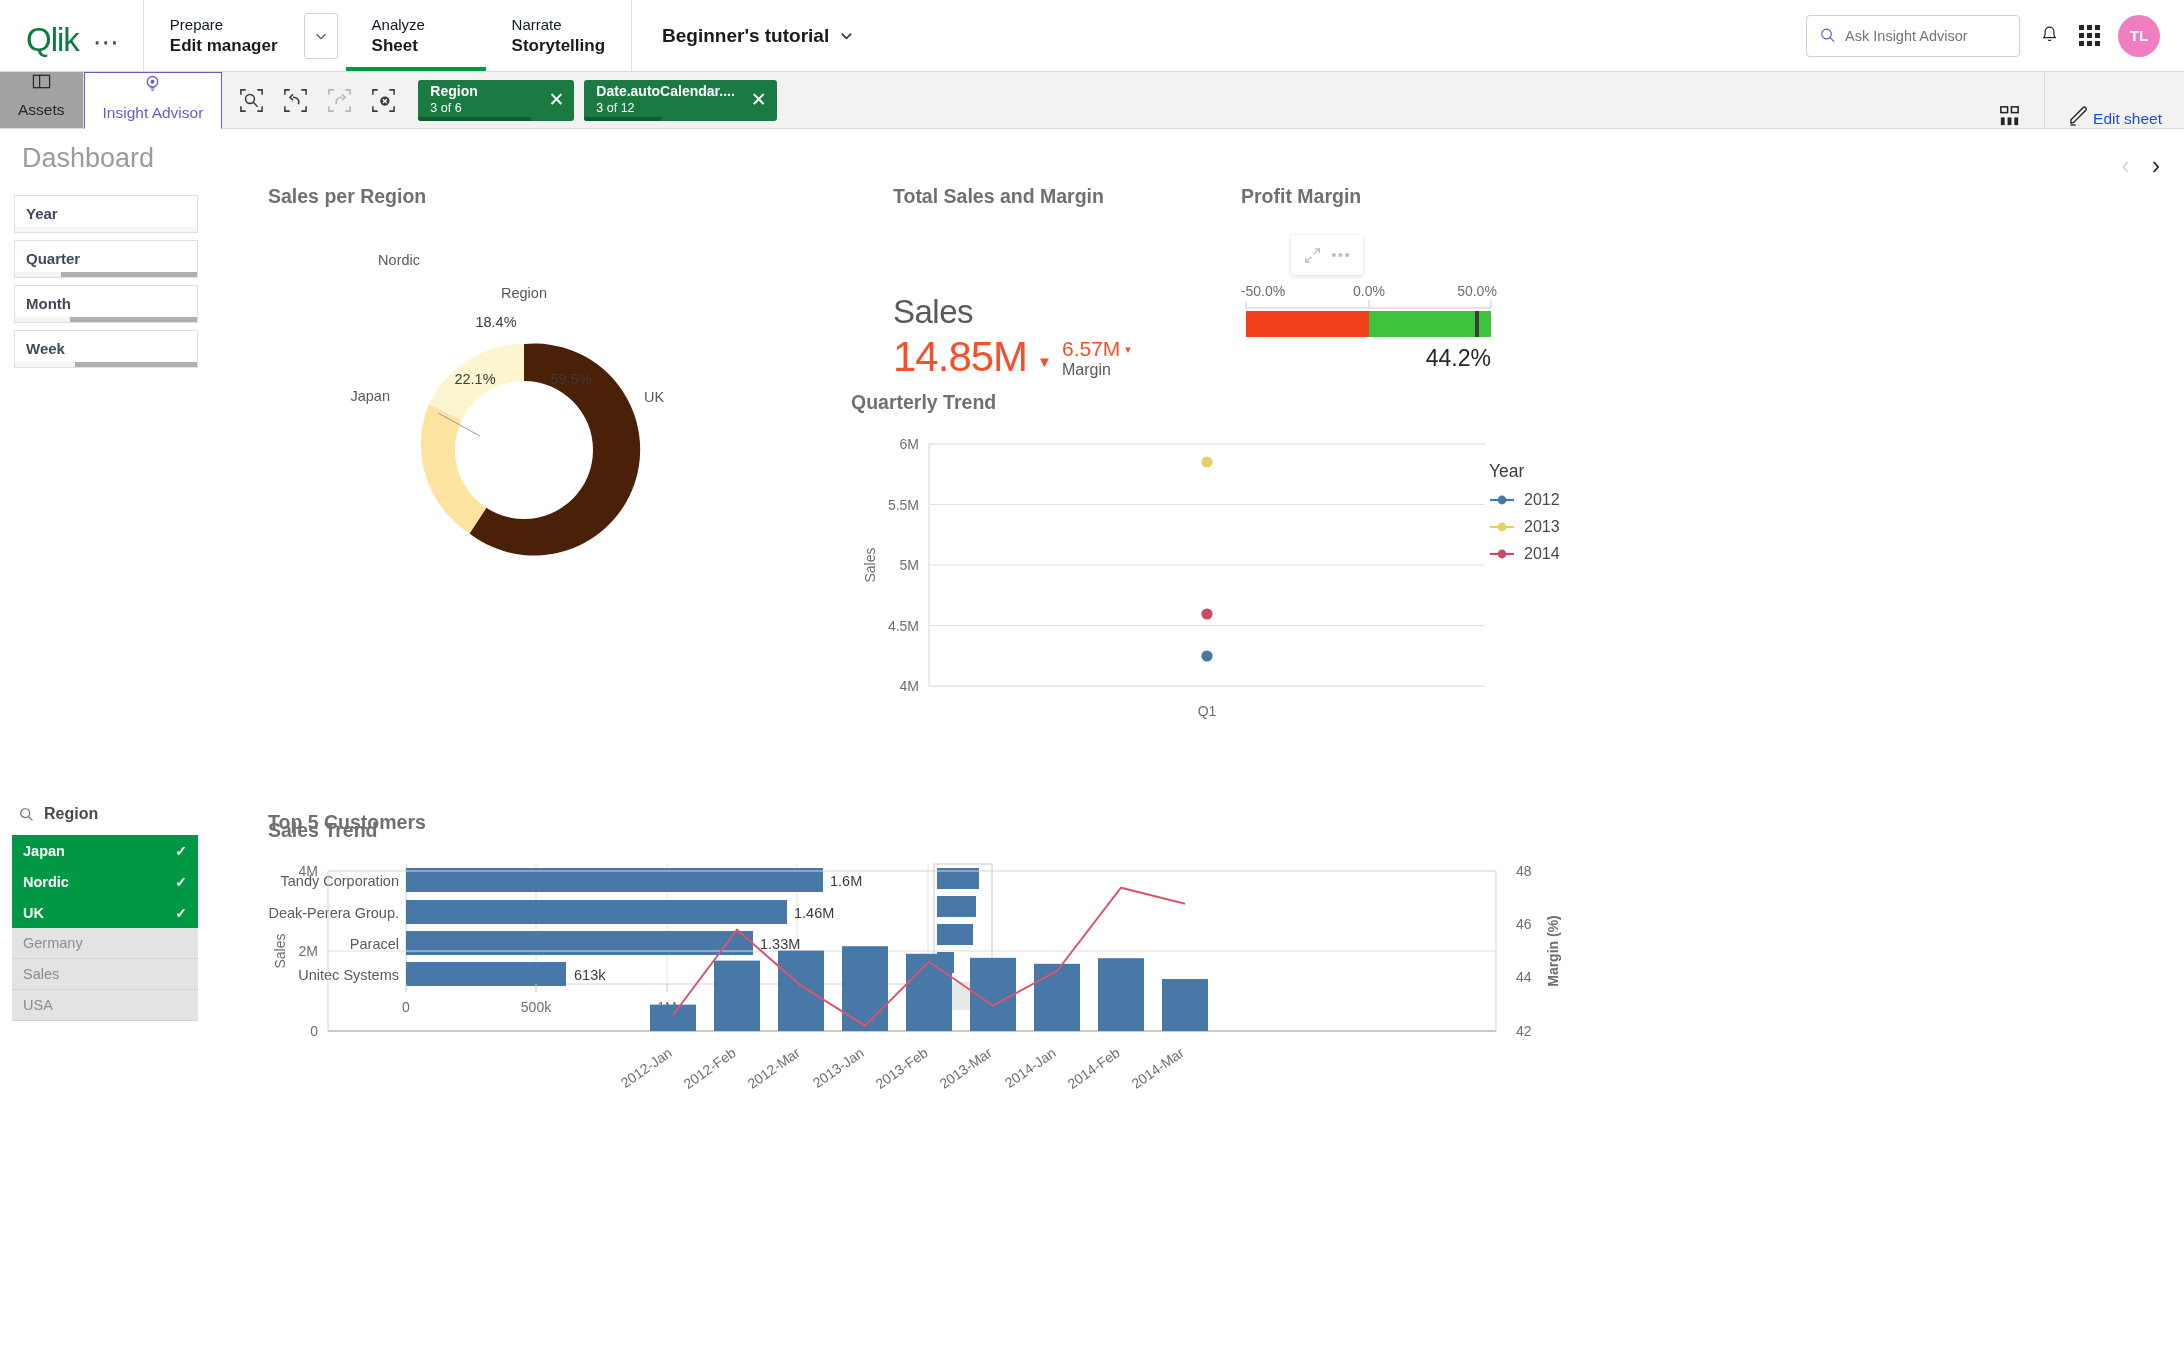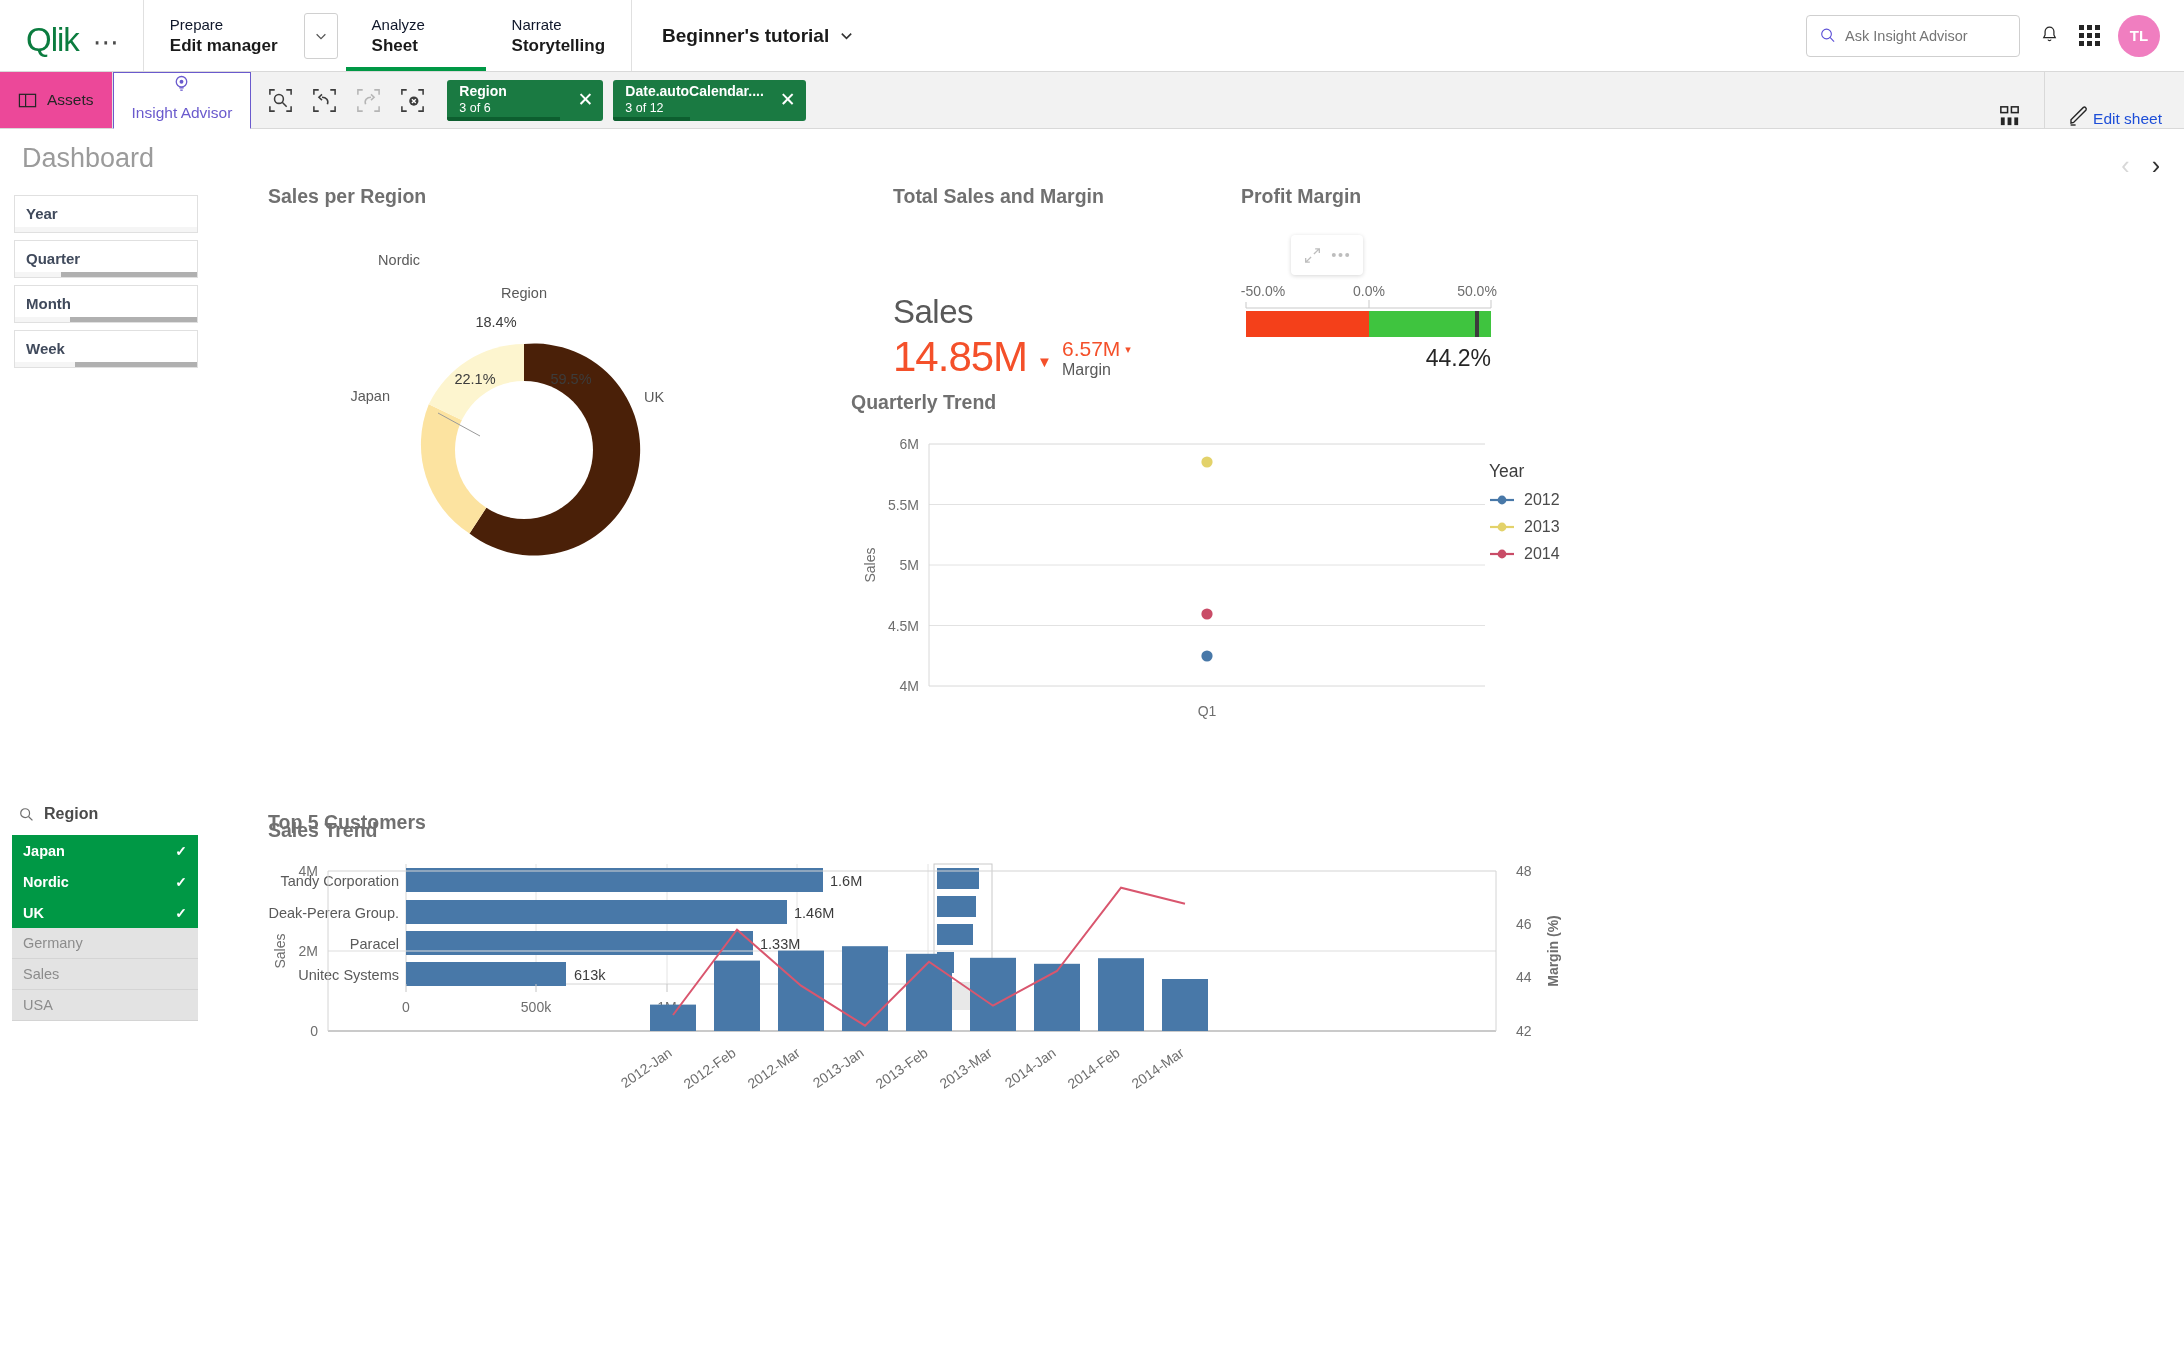--- a/index.html
+++ b/index.html
@@ -75,21 +75,21 @@
   
   .selbar {
     height: 57px; background: #f2f2f2; border-bottom: 1px solid #d9d9d9;
     display: flex; align-items: stretch;
   }
   .selbar-item {
     display: flex; align-items: center; gap: 10px; padding: 0 18px;
     font-size: 15.5px; color: #262626; cursor: pointer;
     border-right: 1px solid #e3e3e3; background: #f2f2f2;
   }
-  .selbar-item.assets { background: #ec4899; }
+  .selbar-item.assets { background: #a3a3a3; flex-direction: column; }
   .selbar-item.ia {
     background: #fff; color: #6a5acd; border: 1px solid #6a5acd;
     border-bottom: 1px solid #fff; margin-bottom: -1px; flex-direction: column;
   }
   .seltools { display: flex; align-items: center; gap: 6px; padding: 0 10px; }
   .seltool {
     width: 38px; height: 38px; display: flex; align-items: center; justify-content: center;
     cursor: pointer;
   }
   .seltool.disabled { opacity: .33; cursor: default; }

